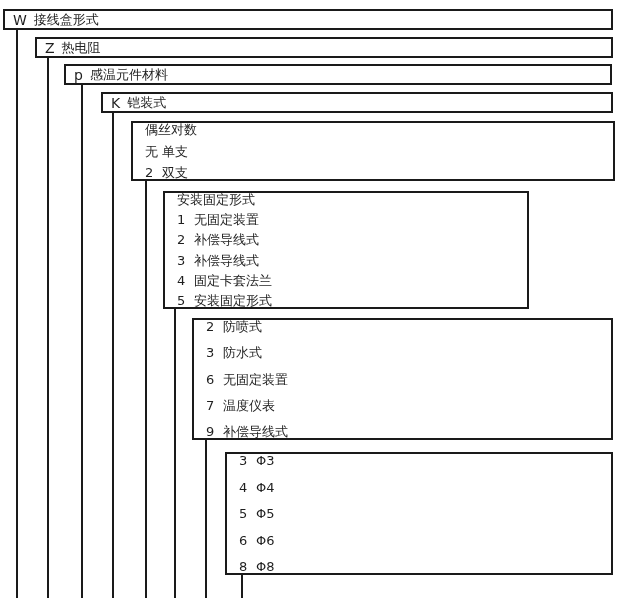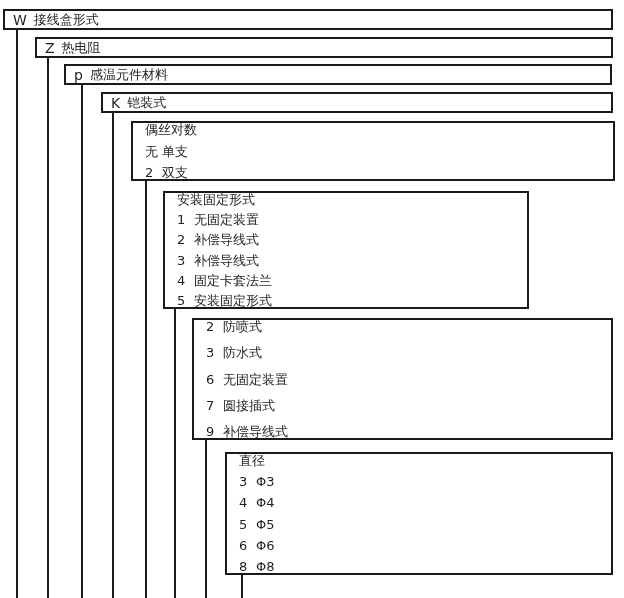--- a/index.html
+++ b/index.html
@@ -125,32 +125,29 @@
     <div class="row">
       <span class="code">3</span>
       <span class="label">防水式</span>
     </div>
     <div class="row">
       <span class="code">6</span>
       <span class="label">无固定装置</span>
     </div>
     <div class="row">
       <span class="code">7</span>
-      <span class="label">圆接插式</span>
+      <span class="label">温度仪表</span>
     </div>
     <div class="row">
       <span class="code">9</span>
       <span class="label">补偿导线式</span>
     </div>
   </div>
 
   <div class="box multi" style="left:225px; top:452px; width:388px; height:123px;">
-    <div class="row header">
-      <span>直径</span>
-    </div>
     <div class="row">
       <span class="code">3</span>
       <span class="label">Φ3</span>
     </div>
     <div class="row">
       <span class="code">4</span>
       <span class="label">Φ4</span>
     </div>
     <div class="row">
       <span class="code">5</span>

